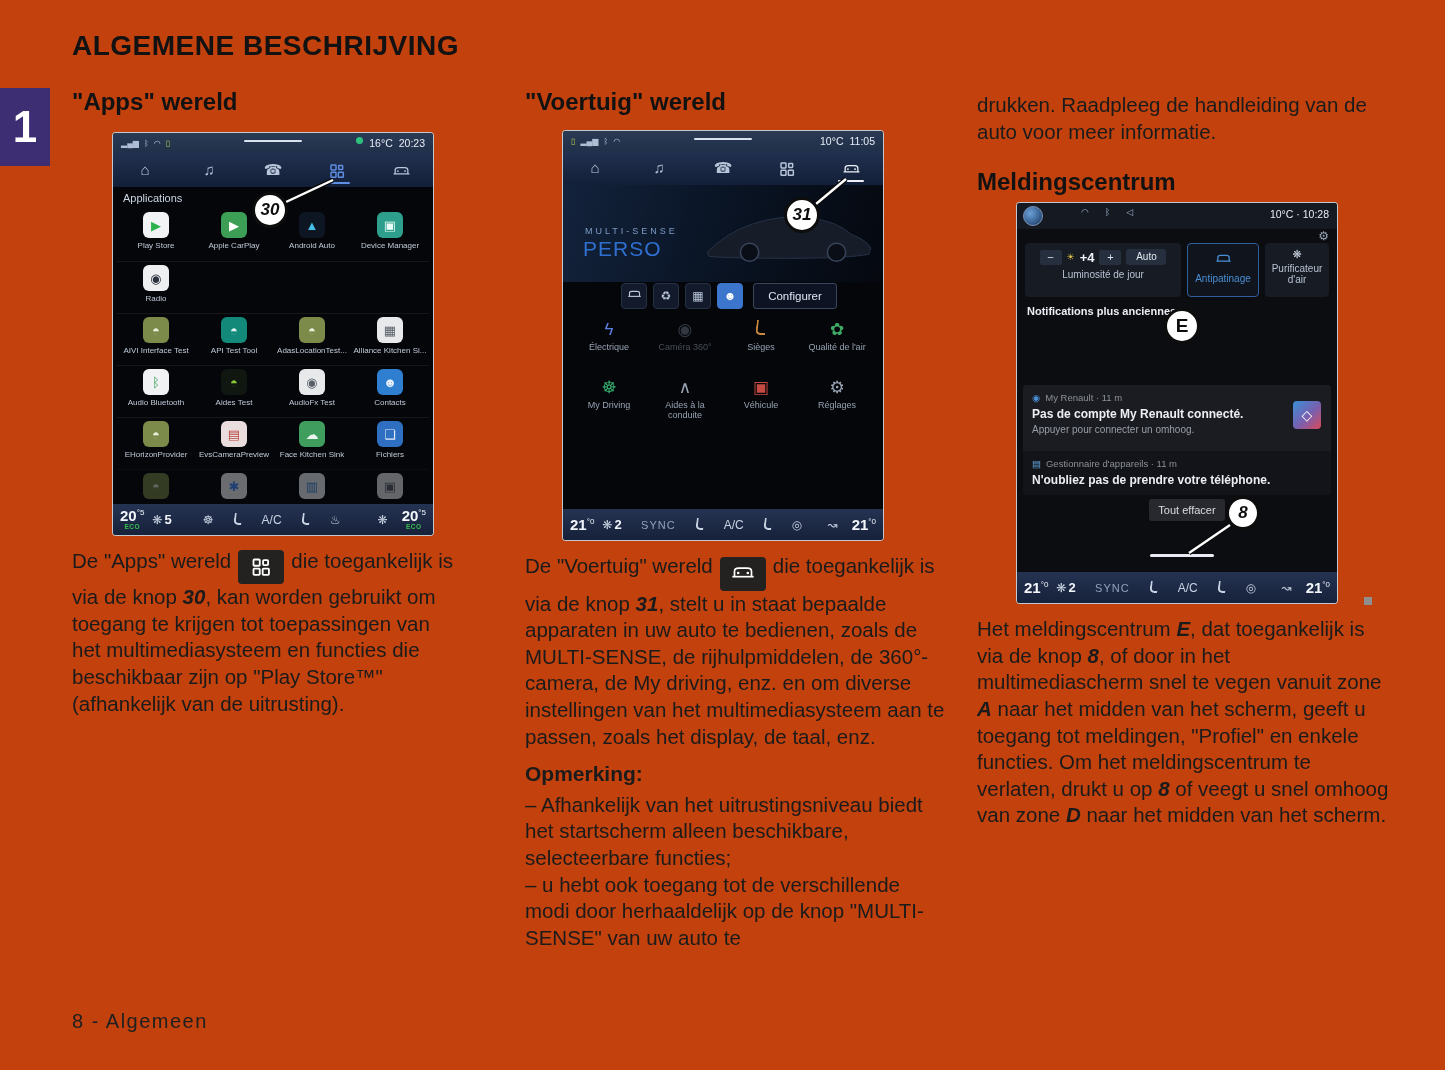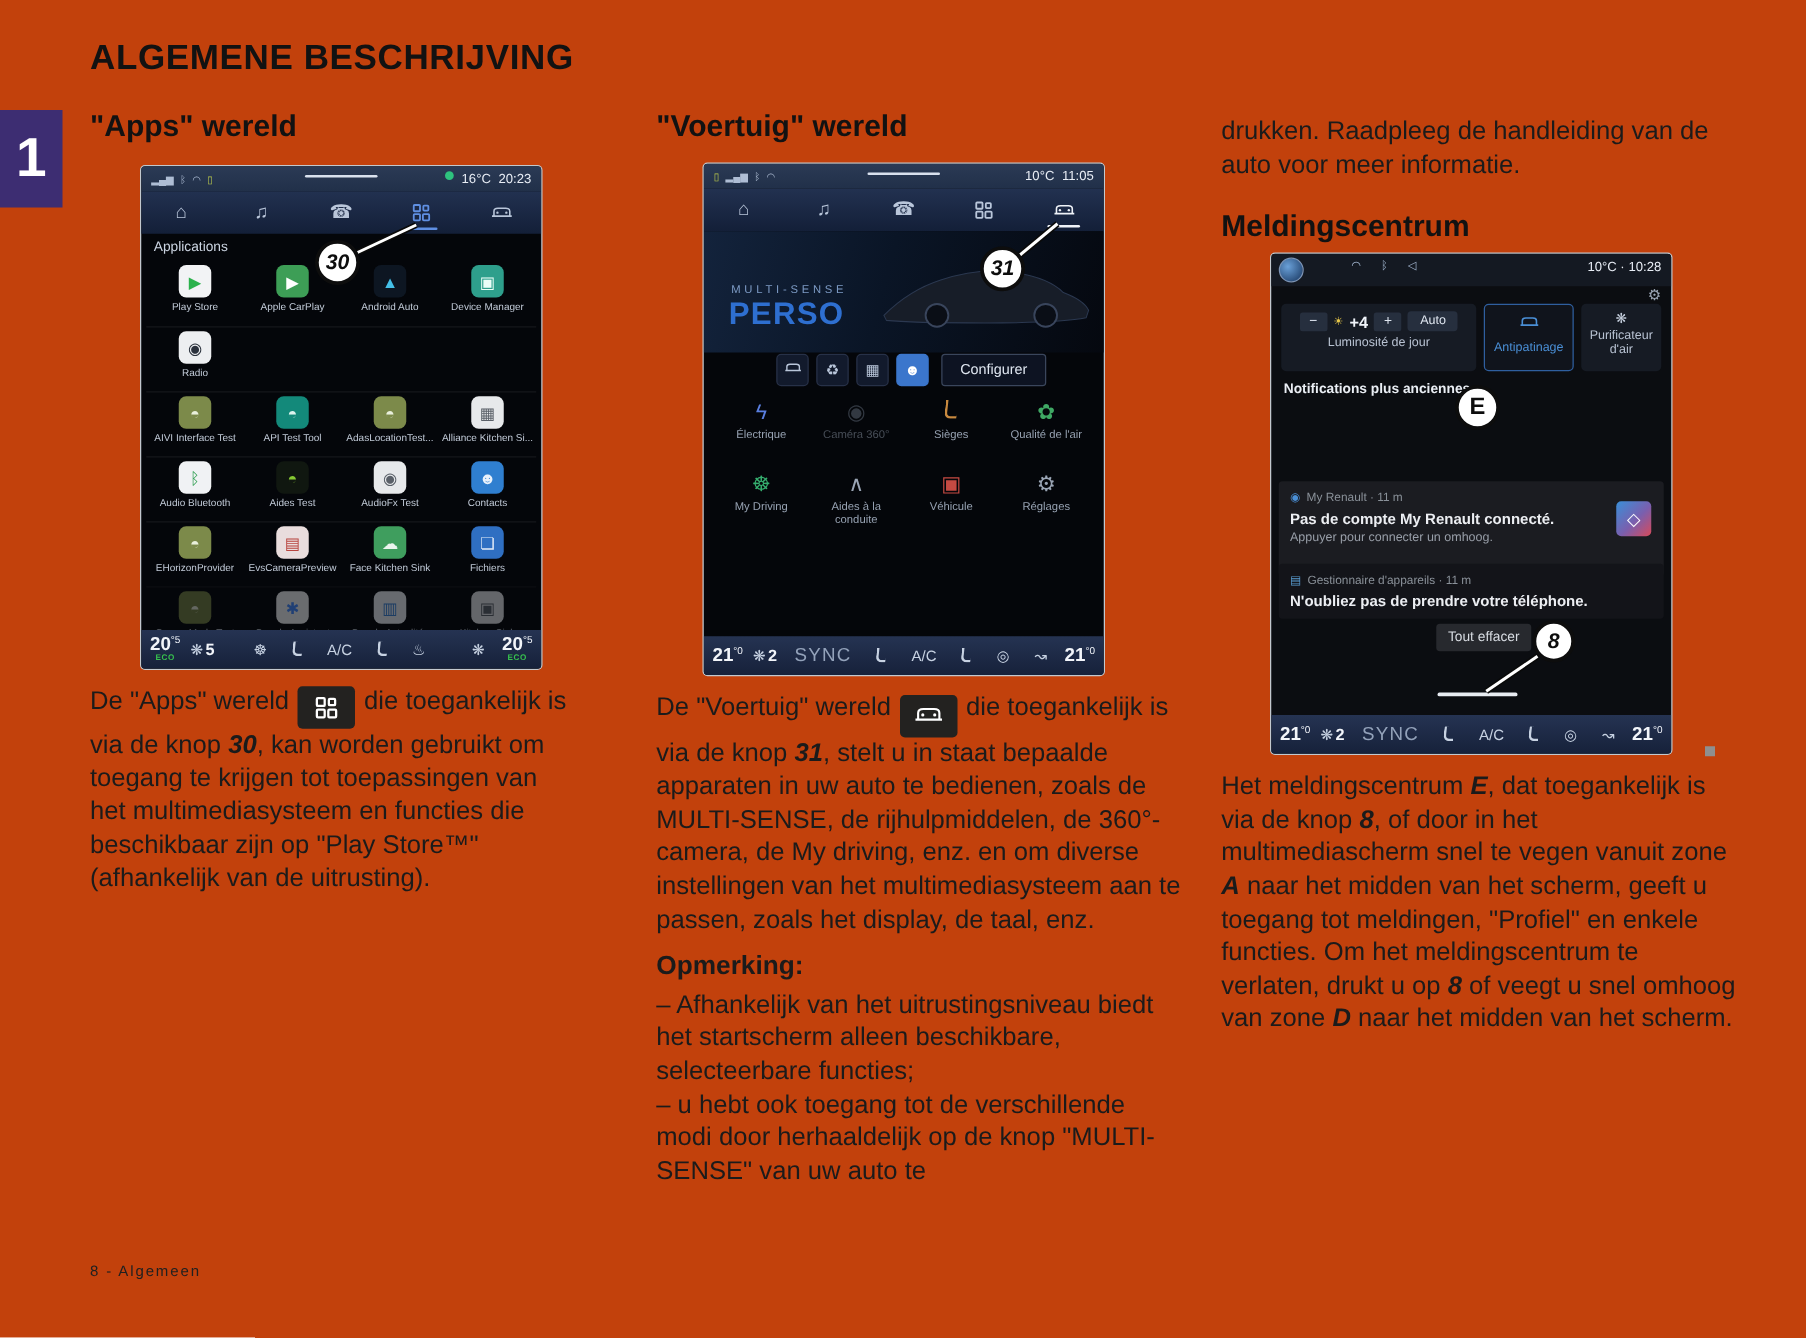--- a/index.html
+++ b/index.html
@@ -11,21 +11,21 @@
   
   .doc-title{left:72px;top:30px;font-size:28px;font-weight:700;letter-spacing:.5px;color:#121212}
   .chapter-box{left:0;top:88px;width:50px;height:78px;background:#3d2d72;color:#fff;
                display:flex;align-items:center;justify-content:center;font-size:44px;font-weight:700}
   .col-head{font-size:24px;font-weight:700;color:#121212}
   .body-txt{font-size:20.5px;line-height:1.3;color:#1b1b1b}
   .num{font-weight:700;font-style:italic}
   .inline-ic{display:inline-flex;align-items:center;justify-content:center;width:46px;height:34px;
              background:#232220;border-radius:4px;color:#e9e9e9;vertical-align:-9px;margin:0 7px}
   .note-head{font-size:21px;font-weight:700;margin:10px 0 4px}
-  .footer{left:72px;top:1010px;font-size:12px;letter-spacing:1.5px;color:#202020}
+  .footer{left:72px;top:1010px;font-size:20px;letter-spacing:1.5px;color:#202020}
   .artifact{left:1364px;top:597px;width:8px;height:8px;background:#8f8f8f}
 
   
   .sh{position:absolute;overflow:hidden;background:#04060a;border-radius:3px;
       box-shadow:0 0 0 1px #c2c8ce;color:#dfe6f0}
   .sbar{position:absolute;left:0;right:0;top:0;height:20px;display:flex;align-items:center;
         justify-content:space-between;padding:0 8px;font-size:10px;color:#aebdd4;
         background:linear-gradient(#2b3a55,#213049)}
   .sbar .l{display:flex;gap:5px;align-items:center;font-size:8px}
   .sbar .r{display:flex;gap:6px;color:#e8edf5;font-size:10.5px}
@@ -45,21 +45,21 @@
   .cbar{position:absolute;left:0;right:0;bottom:0;height:31px;display:flex;align-items:center;
         justify-content:space-between;padding:0 7px;font-size:11px;color:#c7d2e2;
         background:linear-gradient(#253352,#16213a)}
   .cgrp{display:flex;align-items:center;gap:8px}
   .ctemp{line-height:1;text-align:center}
   .ct{font-size:15px;font-weight:700;color:#f2f5fa}
   .csup{font-size:8px;vertical-align:6px;color:#f2f5fa}
   .eco{display:block;font-size:6.5px;font-weight:700;color:#37c24e;letter-spacing:.5px;margin-top:1px}
   .cfan{font-size:12px}.cfan b{font-size:13px;color:#f2f5fa;margin-left:2px}
   .ci{margin:0 6px;font-size:12px;text-align:center;line-height:1}
-  .ctxt{font-size:15px;letter-spacing:1px;color:#93a2ba}
+  .ctxt{font-size:11px;letter-spacing:1px;color:#93a2ba}
   .leds{width:12px;height:0;border-bottom:2px dotted #5f8fe2;margin:2px auto 0}
   .seat{display:inline-block;width:8px;height:12px;border-left:2px solid currentColor;
         border-bottom:2px solid currentColor;border-radius:0 0 0 5px;transform:skewX(-6deg)}
 
   
   .co{position:absolute;background:#fff;border:3px solid #0d0d0d;border-radius:50%;color:#0d0d0d;
       display:flex;align-items:center;justify-content:center;font-weight:700;z-index:6}
   .co.it{font-style:italic}
   .lineov{position:absolute;left:0;top:0;z-index:5;pointer-events:none}
 
@@ -68,21 +68,21 @@
   .arow{position:absolute;left:4px;right:4px;height:52px;display:flex}
   .arow.sep{border-top:1px solid rgba(255,255,255,.07)}
   .acell{flex:1;text-align:center;padding-top:3px;min-width:0}
   .tile{width:26px;height:26px;border-radius:6px;margin:0 auto;display:flex;align-items:center;
         justify-content:center;font-size:13px;line-height:1}
   .albl{font-size:8px;color:#c2cbd8;margin-top:3px;white-space:nowrap;overflow:hidden}
   .dim{opacity:.45}
 
   
   .ms{position:absolute;left:22px;top:95px;font-size:9px;letter-spacing:3px;color:#7e9cc6}
-  .perso{position:absolute;left:20px;top:106px;font-size:25px;font-weight:700;color:#2e6fd0;letter-spacing:1px}
+  .perso{position:absolute;left:20px;top:106px;font-size:21px;font-weight:400;color:#2e6fd0;letter-spacing:1px}
   .hero{position:absolute;left:0;right:0;top:54px;height:97px;
         background:linear-gradient(105deg,#13233c 0%,#0a1526 45%,#05080f 100%)}
   .mtile{position:absolute;width:26px;height:26px;border-radius:4px;background:#121a2c;
          border:1px solid #273148;color:#b9c6da;display:flex;align-items:center;justify-content:center;font-size:12px}
   .mtile.on{background:#3b76cc;border-color:#3b76cc;color:#fff}
   .cfgbtn{position:absolute;left:190px;top:152px;width:84px;height:26px;border:1px solid #3a465c;
           border-radius:3px;font-size:11.5px;line-height:24px;text-align:center;color:#dfe6f0;background:#0d1322}
   .vrow{position:absolute;left:8px;right:8px;height:58px;display:flex}
   .vcell{flex:1;text-align:center;min-width:0;padding-top:2px}
   .vic{height:22px;font-size:17px;line-height:22px}

